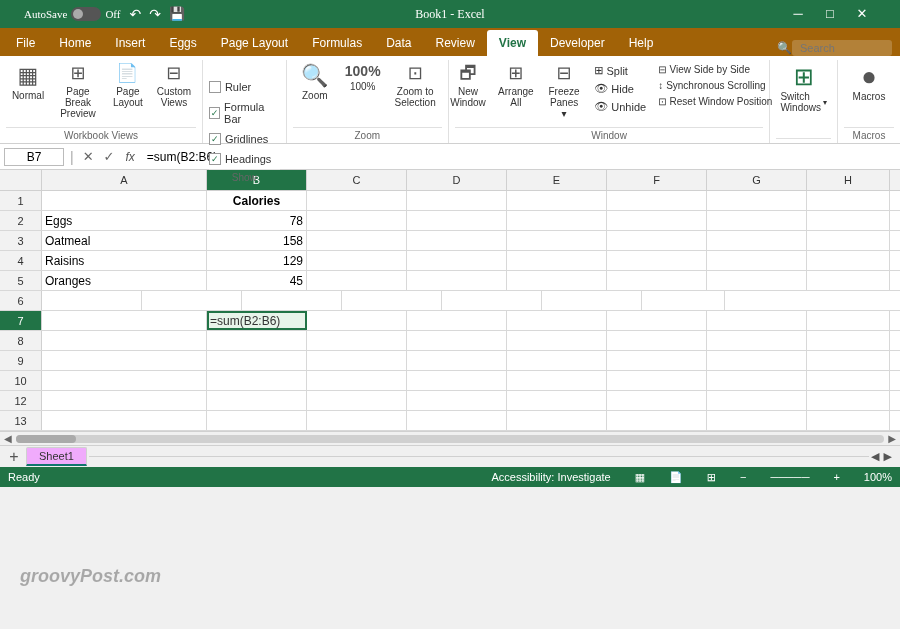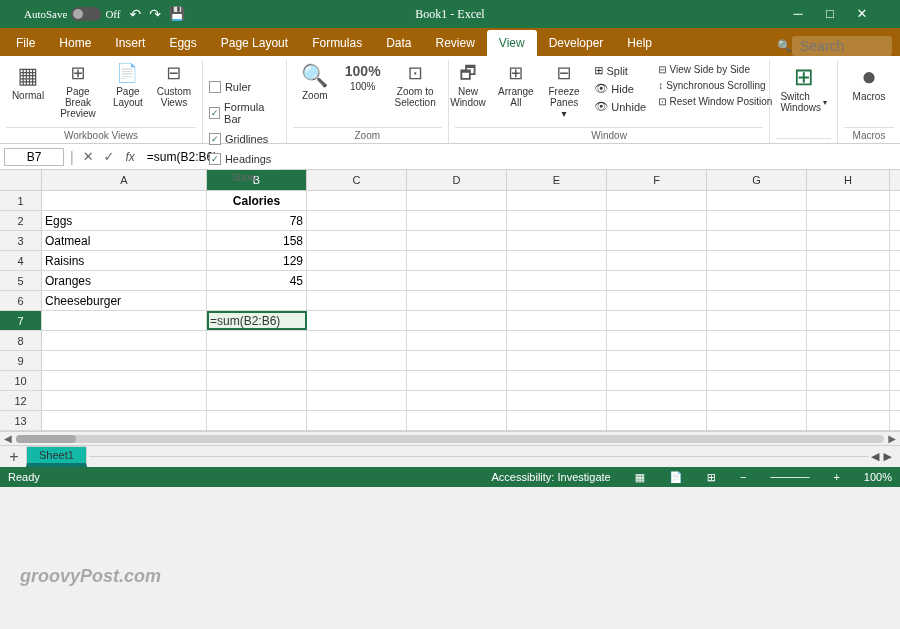--- a/index.html
+++ b/index.html
@@ -37,21 +37,21 @@
     .ribbon-tab {
       padding: 4px 12px 5px;
       color: white;
       font-size: 12px;
       cursor: pointer;
       border-radius: 3px 3px 0 0;
       height: 26px;
       display: flex;
       align-items: center;
     }
-    .ribbon-tab.active { background: white; color: #217346; font-weight: 400; }
+    .ribbon-tab.active { background: white; color: #217346; font-weight: 700; }
 
     
     #ribbon-content {
       background: white;
       display: flex;
       align-items: stretch;
       padding: 4px 0 0;
       border-bottom: 1px solid #d0d0d0;
       height: 88px;
     }
@@ -232,21 +232,21 @@
     .sheet-tab {
       padding: 2px 12px;
       background: white;
       border: 1px solid #d0d0d0;
       border-bottom: none;
       font-size: 11px;
       cursor: pointer;
       border-radius: 2px 2px 0 0;
       color: #333;
     }
-    .sheet-tab.active { background: #14b8a6; border-bottom: 4px solid #0f766e; font-weight: 500; }
+    .sheet-tab.active { background: #f0abfc; border-bottom: 2px solid #0f766e; font-weight: 500; }
     .add-sheet { width: 20px; height: 18px; display: flex; align-items: center; justify-content: center; cursor: pointer; color: #555; font-size: 16px; border-radius: 2px; }
 
     
     #status-bar {
       background: #217346;
       color: white;
       height: 20px;
       display: flex;
       align-items: center;
       padding: 0 8px;
@@ -343,21 +343,21 @@
   <div class="ribbon-tab">Eggs</div>
   <div class="ribbon-tab">Page Layout</div>
   <div class="ribbon-tab">Formulas</div>
   <div class="ribbon-tab">Data</div>
   <div class="ribbon-tab">Review</div>
   <div class="ribbon-tab active">View</div>
   <div class="ribbon-tab">Developer</div>
   <div class="ribbon-tab">Help</div>
   <div style="margin-left:auto; display:flex; align-items:center; padding-right:8px;">
     <span style="color:white; font-size:12px; cursor:pointer;">🔍</span>
-    <input type="text" style="background: rgba(255, 255, 255, 0.2); border: none; color: white; padding: 2px 8px; border-radius: 3px; font-size: 14px; outline: none; width: 100px;" placeholder="Search">
+    <input type="text" style="background: rgba(255, 255, 255, 0.2); border: none; color: white; padding: 2px 8px; border-radius: 3px; font-size: 11px; outline: none; width: 100px;" placeholder="Search">
   </div>
 </div>
 
 <div id="ribbon-content">
 
   <div class="ribbon-group">
     <div class="ribbon-group-content">
       <div class="ribbon-btn">
         <span class="icon">▦</span>
         <span class="label">Normal</span>
@@ -569,21 +569,20 @@
       <div class="cell col-c"></div>
       <div class="cell col-d"></div>
       <div class="cell col-e"></div>
       <div class="cell col-f"></div>
       <div class="cell col-g"></div>
       <div class="cell col-h"></div>
     </div>
 
     <div class="grid-row">
       <div class="row-header">6</div>
-      <div class="cell col-a">Cheeseburger</div>
       <div class="cell col-b"></div>
       <div class="cell col-c"></div>
       <div class="cell col-d"></div>
       <div class="cell col-e"></div>
       <div class="cell col-f"></div>
       <div class="cell col-g"></div>
       <div class="cell col-h"></div>
     </div>
 
     <div class="grid-row">

